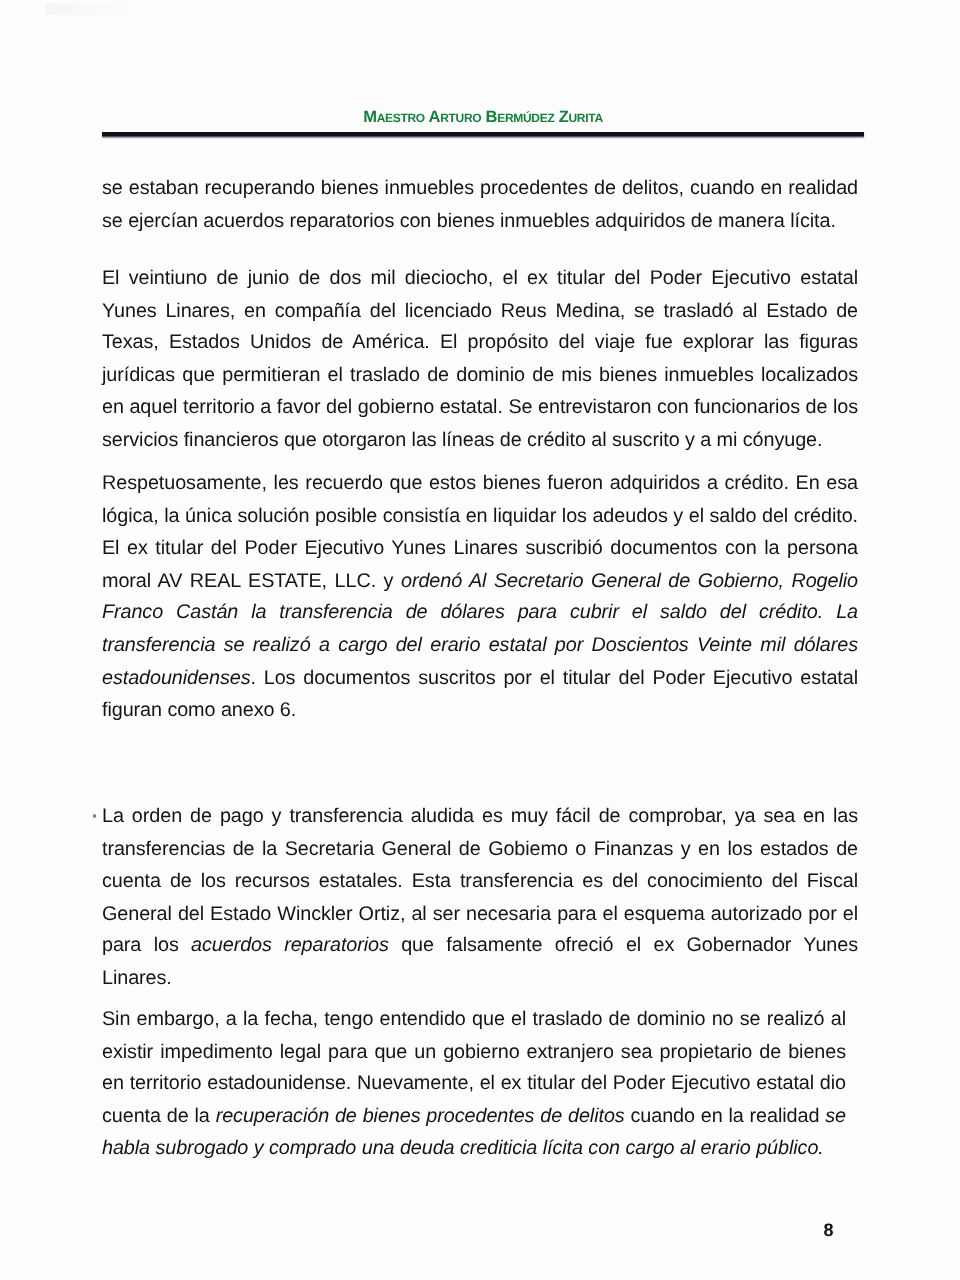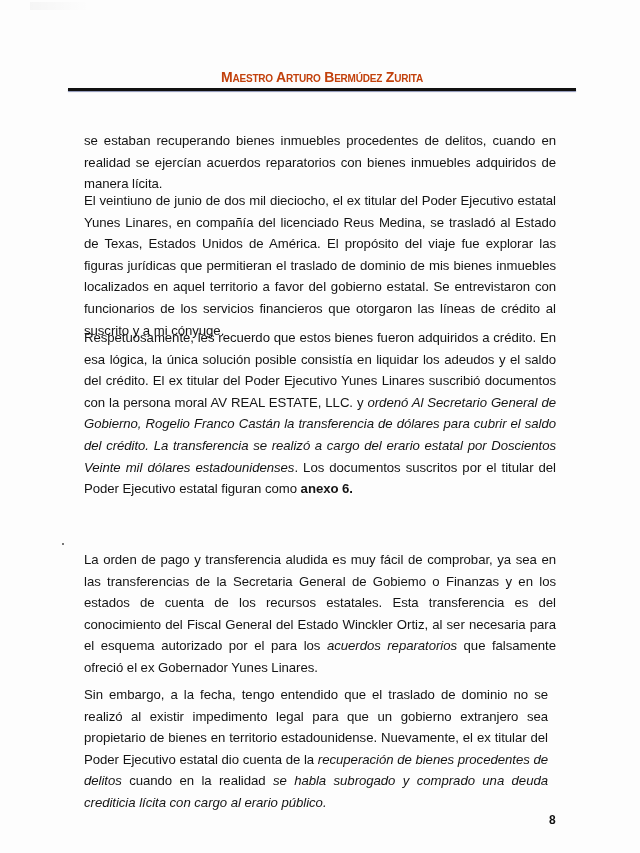--- a/index.html
+++ b/index.html
@@ -24,24 +24,24 @@
   .header {
     position: absolute;
     left: 68px;
     top: 68px;
     width: 508px;
     text-align: center;
   }
   .header-title {
     font-family: "Liberation Sans", sans-serif;
     font-weight: bold;
-    font-size: 14px;
+    font-size: 11px;
     font-variant: small-caps;
     letter-spacing: -0.2px;
-    color: #c2410c;
+    color: #15803d;
   }
   .header-rule {
     position: absolute;
     left: 68px;
     top: 88px;
     width: 508px;
     height: 3px;
     background: #111;
     box-shadow: 0 1px 1px #8a92b5;
   }
@@ -49,29 +49,29 @@
     position: absolute;
     left: 68px;
     width: 504px;
     font-size: 13.2px;
     line-height: 21.6px;
     text-align: justify;
     color: #141414;
     letter-spacing: -0.05px;
   }
   .body-text p {
-    margin: 16px;
+    margin: 0;
   }
   .p1 { top: 114px; }
   .p2 { top: 174px; }
   .p3 { top: 311px; }
   .p4 { top: 533px; }
   .p5 { top: 668px; width: 496px; }
   em { font-style: italic; }
-  strong { font-weight: bold; }
+  strong { font-weight: normal; }
   .stray-mark {
     position: absolute;
     left: 62px;
     top: 543px;
     width: 2px;
     height: 2px;
     background: #777;
   }
   .page-number {
     position: absolute;

